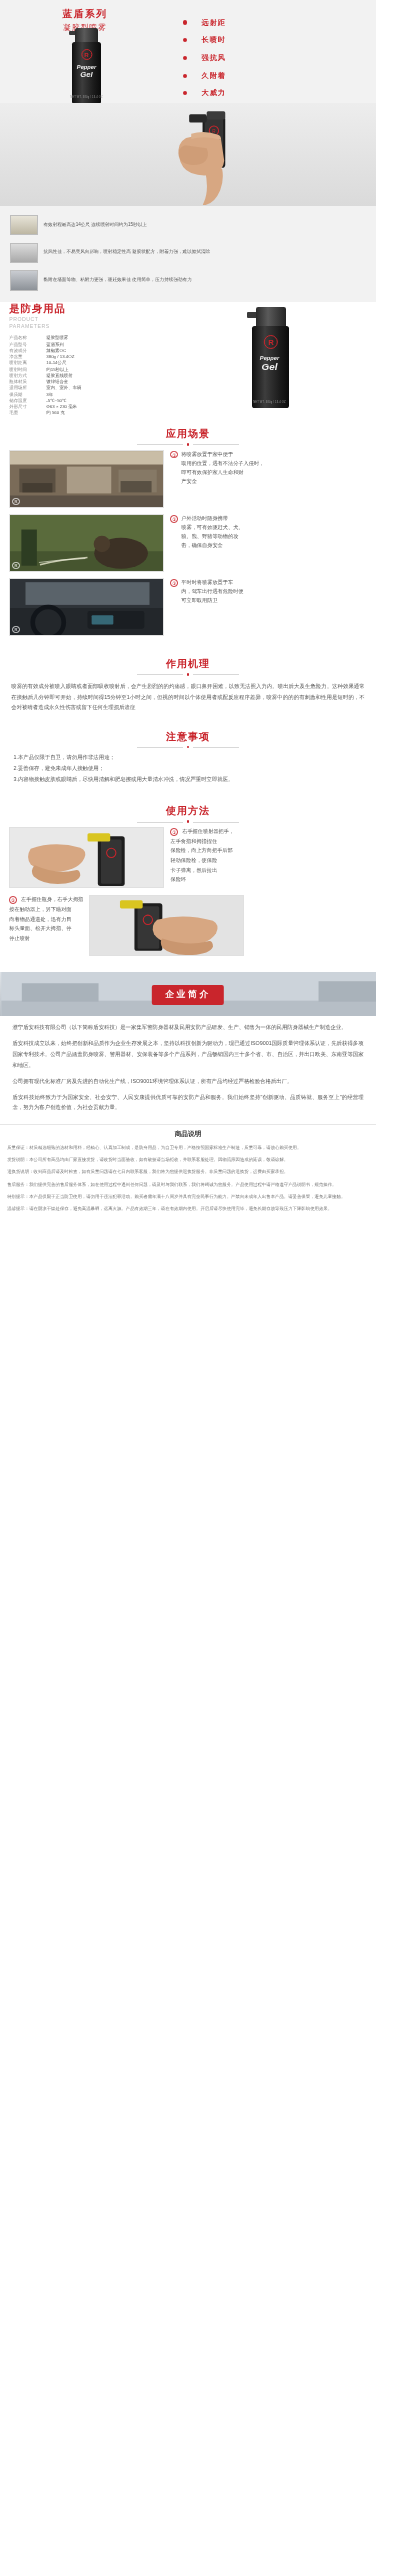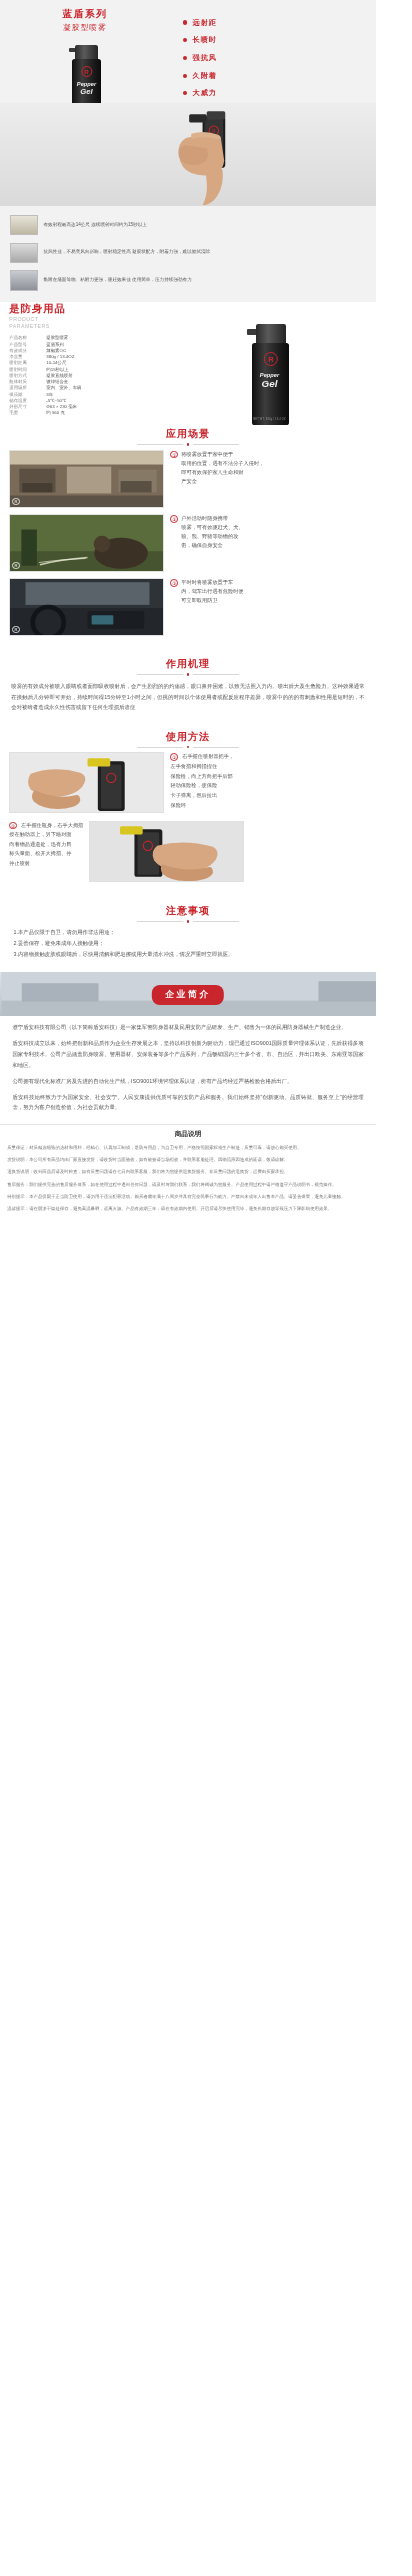--- a/index.html
+++ b/index.html
@@ -79,40 +79,40 @@
     left: 62px; top: 27px;
     width: 49px; height: 72px;
   }
   .hero-right {
     flex: 1;
     padding: 17.5px 0 0 13.4px;
   }
   .feat {
     display: flex;
     align-items: center;
-    gap: 5px;
+    gap: 14px;
     margin-bottom: 7.7px;
   }
   .feat-dot {
     width: 4.1px; height: 4.1px; border-radius: 50%;
     background: #c9252c; flex: 0 0 auto;
   }
   .feat-label {
     color: #c9252c;
     font-weight: bold;
     font-size: 7.2px;
     letter-spacing: 1px;
   }
 
   
   .bottle {
     position: relative;
     width: 37px;
     height: 77px;
-    margin: 18px auto;
+    margin: 1px auto;
   }
   .bottle .cap {
     position: absolute; left: 7.2px; top: 0;
     width: 23px; height: 15.5px;
     background: linear-gradient(90deg,#2b2b2b,#5a5a5a 40%,#242424);
     border-radius: 2.1px 2.1px 1px 1px;
   }
   .bottle .nozzle {
     position: absolute; left: 1px; top: 3.1px;
     width: 8.2px; height: 4.1px;
@@ -280,21 +280,21 @@
   }
   .company-pill {
     position: absolute; left: 50%; top: 13.4px;
     transform: translateX(-50%);
     background: #c9252c;
     color: #fff;
     font-size: 8.8px;
     font-weight: bold;
     letter-spacing: 2.6px;
     padding: 4.1px 13.4px;
-    border-radius: 8px;
+    border-radius: 2px;
   }
   .company-body {
     font-size: 5.4px; color: #555; line-height: 2.0;
     padding: 6.2px 12.4px 5.2px 12.4px;
     text-align: justify;
   }
 
   
   .goods-head {
     text-align: center;
@@ -555,20 +555,34 @@
     <div class="title-red">作用机理</div>
     <div class="divider-wrap">
       <span class="divider-line"></span>
       <span class="divider-dot"></span>
       <span class="divider-line"></span>
     </div>
     <div class="para">喷雾的有效成分被喷入眼睛或者面部吸收喷射后，会产生剧烈的的灼痛感，眼口鼻开困难，以致无法照入力内。喷出后大及生危险力。这种效果通常在接触后几分钟即可开始，持续时间得15分钟至1小时之间，但视的时间以个体使用者或配反应程序差异，喷雾中的的的有刺激和性用是短时的，不会对被啃者造成永久性伤害或留下任何生理损后遗症</div>
   </div>
 
   <div class="section">
+    <div class="title-red">注意事项</div>
+    <div class="divider-wrap">
+      <span class="divider-line"></span>
+      <span class="divider-dot"></span>
+      <span class="divider-line"></span>
+    </div>
+    <div class="notice">
+      <div>1.本产品仅限于自卫，请勿用作非法用途；</div>
+      <div>2.妥善保存，避免未成年人接触使用；</div>
+      <div>3.内容物接触皮肤或眼睛后，尽快用清解和肥皂擦或用大量清水冲洗，情况严重时立即就医。</div>
+    </div>
+  </div>
+
+  <div class="section">
     <div class="title-red">使用方法</div>
     <div class="divider-wrap">
       <span class="divider-line"></span>
       <span class="divider-dot"></span>
       <span class="divider-line"></span>
     </div>
 
     <div class="usage">
       <div class="urow">
         <div class="u-photo">
@@ -610,34 +624,20 @@
             <rect x="58" y="8" width="44" height="16" rx="3" fill="#d9c520"></rect>
             <circle cx="112" cy="46" r="9" fill="none" stroke="#c9252c" stroke-width="2"></circle>
             <path d="M130 46 q52 -14 108 2 q14 8 6 24 q-16 24 -62 24 q-44 -2 -58 -22 q-8 -16 6 -28z" fill="#d7a782"></path>
             <path d="M140 82 q48 16 86 6 q12 -4 12 10 q-6 14 -40 16 q-40 2 -58 -14 q-6 -12 0 -18z" fill="#c9966f"></path>
           </svg>
         </div>
       </div>
     </div>
   </div>
 
-  <div class="section">
-    <div class="title-red">注意事项</div>
-    <div class="divider-wrap">
-      <span class="divider-line"></span>
-      <span class="divider-dot"></span>
-      <span class="divider-line"></span>
-    </div>
-    <div class="notice">
-      <div>1.本产品仅限于自卫，请勿用作非法用途；</div>
-      <div>2.妥善保存，避免未成年人接触使用；</div>
-      <div>3.内容物接触皮肤或眼睛后，尽快用清解和肥皂擦或用大量清水冲洗，情况严重时立即就医。</div>
-    </div>
-  </div>
-
   <div>
     <div class="company-banner">
       <svg viewBox="0 0 800 86" width="412" height="44" style="position:absolute;inset:0">
         <rect x="0" y="0" width="800" height="86" fill="#ccd3da"></rect>
         <rect x="0" y="56" width="800" height="30" fill="#b6bec6"></rect>
         <rect x="40" y="22" width="150" height="36" fill="#a9b2ba"></rect>
         <rect x="620" y="18" width="140" height="40" fill="#a9b2ba"></rect>
       </svg>
       <div class="company-pill">企业简介</div>
     </div>

